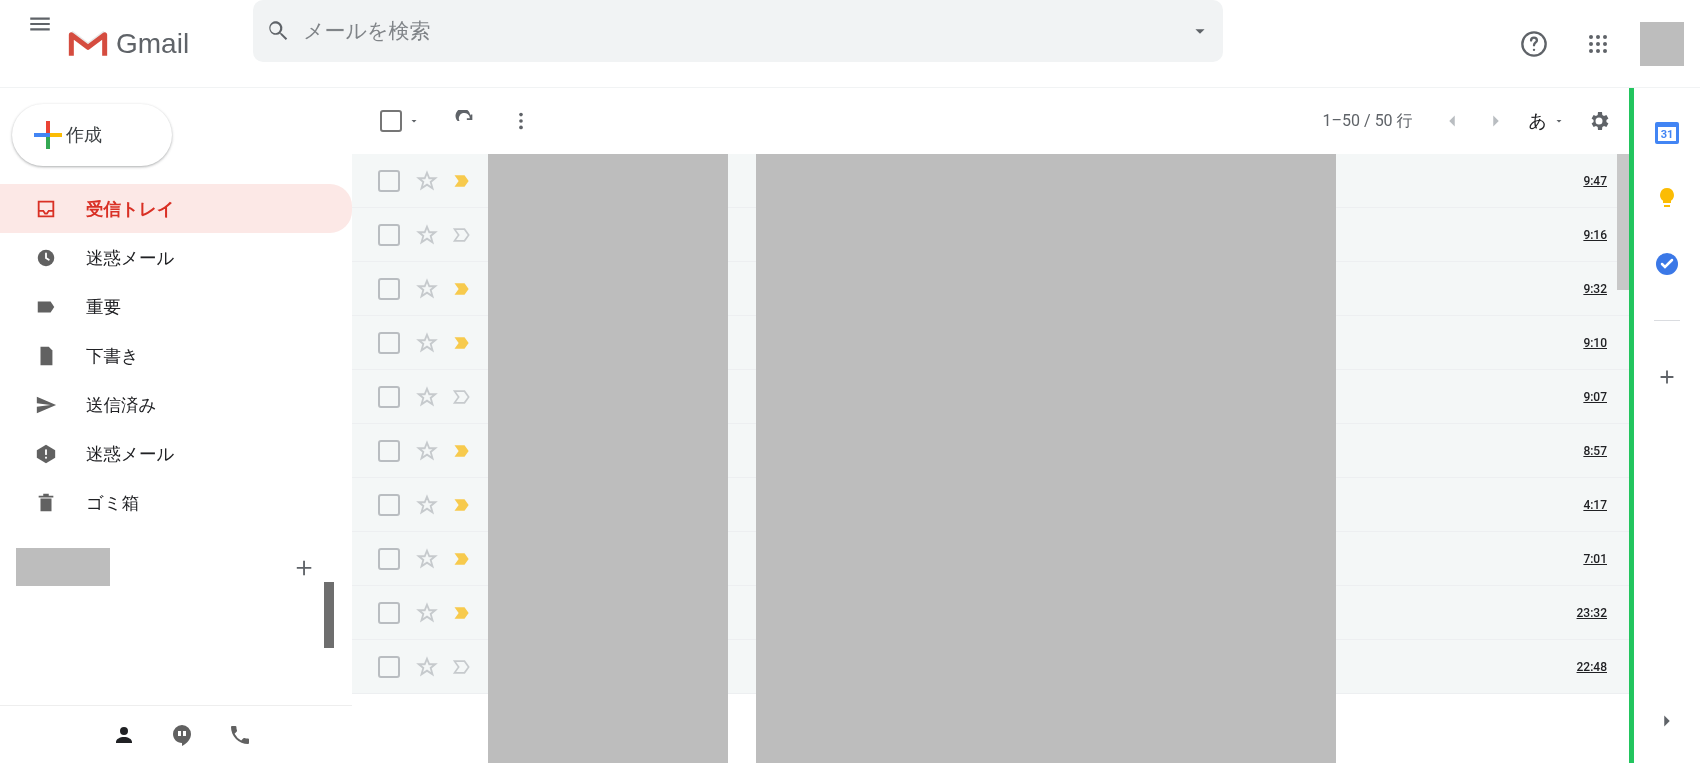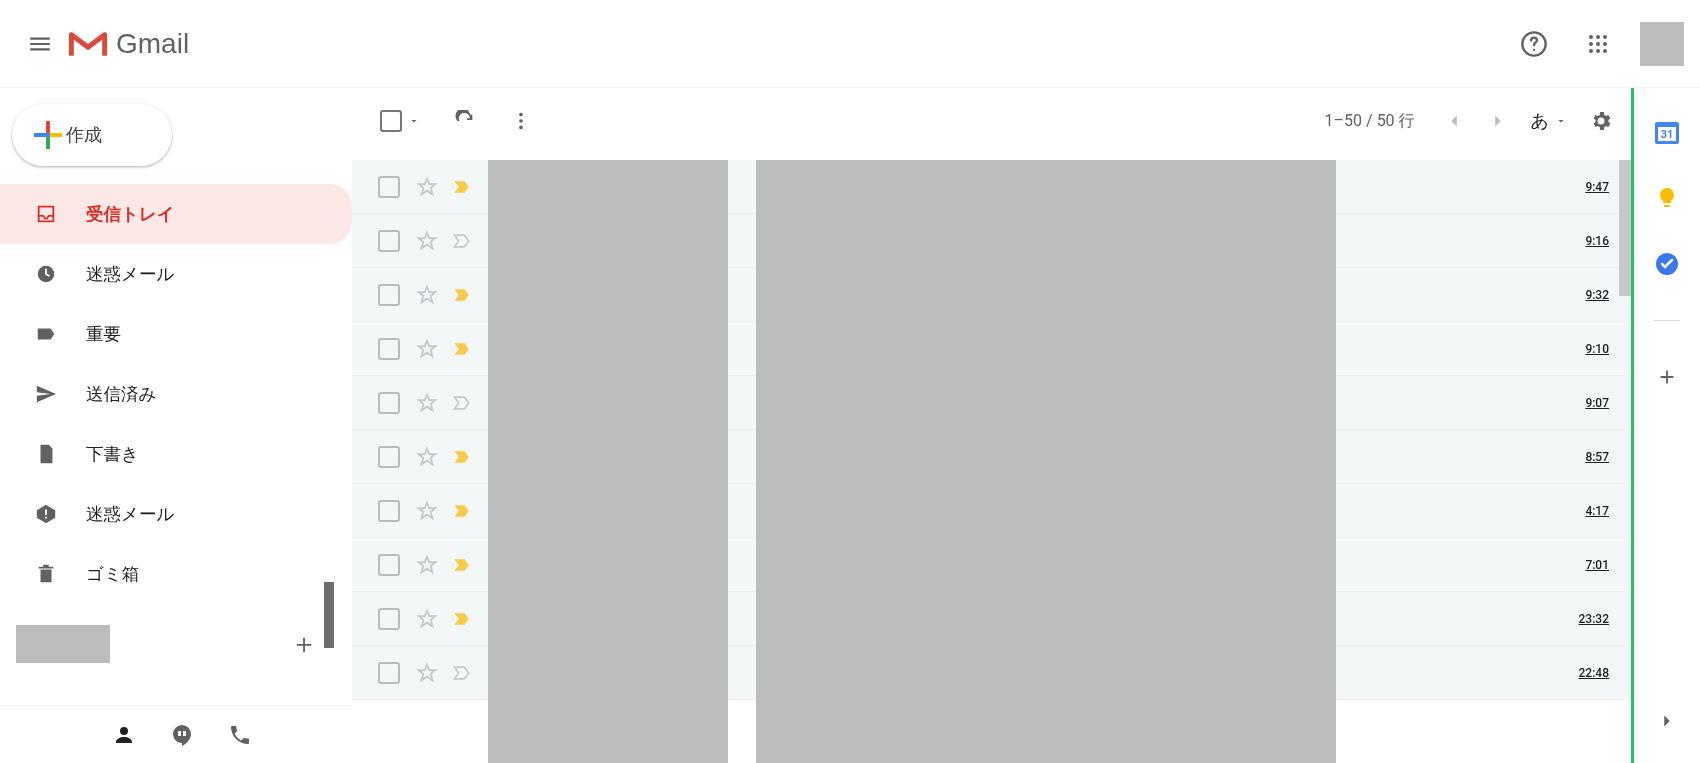--- a/index.html
+++ b/index.html
@@ -3,21 +3,21 @@
 <meta charset="utf-8">
 <style>
   * { box-sizing: border-box; margin: 0; padding: 0; }
   body {
     font-family: 'Google Sans', Roboto, Arial, sans-serif;
     width: 1700px; height: 763px;
     overflow: hidden; background: #fff; color: #202124;
   }
   
   .header {
-    height: 88px; display: flex; align-items: center;
+    height: 88px; display: flex; 
     padding: 0 16px; border-bottom: 1px solid #f1f3f4;
   }
   .menu-btn { width: 48px; height: 48px; display: flex; align-items: center; justify-content: center; cursor: pointer; }
   .logo-wrap { display: flex; align-items: center; gap: 8px; margin-left: 4px; margin-right: 64px; }
   .logo-text { font-size: 28px; color: #5f6368; font-family: 'Product Sans', Arial, sans-serif; }
   .search-bar {
     flex: 0 0 970px; height: 62px; background: #f1f3f4;
     border-radius: 10px; display: flex; align-items: center; padding: 0 12px;
   }
   .search-bar input {
@@ -38,21 +38,21 @@
     display: flex; flex-direction: column;
   }
   .compose-btn {
     margin: 4px 0 18px 12px; width: 160px; height: 62px;
     border-radius: 32px; background: #fff;
     box-shadow: 0 1px 3px rgba(60,64,67,.3), 0 1px 2px rgba(60,64,67,.15);
     display: flex; align-items: center; padding-left: 18px;
     cursor: pointer; font-size: 18px; color: #3c4043;
   }
   .nav-item {
-    height: 60px; display: flex; align-items: center;
+    height: 49px; display: flex; align-items: center;
     border-top-right-radius: 22px; border-bottom-right-radius: 22px;
     padding-left: 34px; gap: 28px; cursor: pointer; font-size: 17.5px; color: #202124;
   }
   .nav-item.active { background: #fce8e6; color: #d93025; font-weight: 600; }
   .nav-item.active svg { fill: #d93025; }
   .nav-icon { width: 24px; height: 24px; display: flex; align-items: center; justify-content: center; }
   .nav-icon svg { fill: #616161; }
 
   .label-section {
     margin-top: 18px; display: flex; align-items: center; justify-content: space-between;
@@ -63,21 +63,21 @@
 
   .sidebar-bottom {
     margin-top: auto; height: 58px; border-top: 1px solid #eee;
     display: flex; align-items: center; gap: 34px; padding-left: 112px;
   }
   .scroll-stub {
     position: absolute; left: 324px; top: 582px; width: 10px; height: 66px; background: #6e6e6e;
   }
 
   
-  .main { flex: 1; min-width: 0; display: flex; flex-direction: column; border-right: 3px solid #22c55e; gap: 6px; }
+  .main { flex: 1; min-width: 0; display: flex; flex-direction: column; border-right: 5px solid #22c55e; }
   .toolbar {
     height: 66px; display: flex; align-items: center; padding: 0 18px 0 28px;
     font-size: 16px; color: #5f6368;
   }
   .tb-group { display: flex; align-items: center; gap: 34px; }
   .tb-check { width: 22px; height: 22px; border: 2.5px solid #767676; border-radius: 3px; }
   .tb-right { margin-left: auto; display: flex; align-items: center; gap: 22px; }
   .pagination-text { color: #5f6368; font-size: 16px; margin-right: 6px; }
   .lang-wrap { display: flex; align-items: center; gap: 6px; color: #202124; font-size: 18px; font-weight: 500;}
 
@@ -125,20 +125,29 @@
   </div>
   <div class="logo-wrap">
     <svg width="40" height="30" viewBox="0 0 48 36">
       <path d="M4 4h40v28H4z" fill="#fff"></path>
       <path d="M4 4l20 15L44 4" fill="none" stroke="#E8E8E8" stroke-width="5"></path>
       <path d="M4 32V7l20 15L44 7v25" fill="none" stroke="#D54C3F" stroke-width="6" stroke-linejoin="round"></path>
     </svg>
     <span class="logo-text">Gmail</span>
   </div>
 
+  <div class="search-bar">
+    <svg width="26" height="26" viewBox="0 0 24 24" fill="#5f6368">
+        <path d="M15.5 14h-.79l-.28-.27a6.471 6.471 0 001.57-5.34C15.27 5.01 12.39 2.5 9.12 3.05 5.85 3.6 3.6 6.85 4.05 10.12c.45 3.27 3.32 5.79 6.62 5.33a6.5 6.5 0 003.24-1.25l.27.28v.79l5 4.99L20.49 19l-4.99-5zM9.5 14A4.5 4.5 0 1114 9.5 4.5 4.5 0 019.5 14z"></path>
+      </svg>
+    <input type="text" placeholder="メールを検索" style="">
+    <svg width="22" height="22" viewBox="0 0 24 24" fill="#5f6368">
+        <path d="M7 10l5 5 5-5z"></path>
+      </svg>
+  </div>
 
   <div class="header-right">
     <div class="icon-btn">
       <svg width="28" height="28" viewBox="0 0 24 24" fill="none" stroke="#5f6368" stroke-width="2">
           <circle cx="12" cy="12" r="10"></circle>
           <path d="M9.5 9a2.5 2.5 0 115 0c0 1.5-2.5 2-2.5 4" stroke-linecap="round"></path>
           <circle cx="12" cy="17" r="1" fill="#5f6368" stroke="none"></circle>
         </svg>
     </div>
     <div class="icon-btn">
@@ -195,32 +204,32 @@
           <span class="nav-icon" style="color:#616161">
             <svg width="22" height="22" viewBox="0 0 24 24">
               <path d="M3 6l14 0 4 6-4 6H3z" fill="currentColor"></path>
             </svg>
           </span>
           <span>重要</span>
         </div>
         <div class="nav-item">
           <span class="nav-icon" style="color:#616161">
             <svg width="22" height="22" viewBox="0 0 24 24">
-              <path d="M2 21l21-9L2 3v7l15 2-15 2z" fill="currentColor"></path>
-            </svg>
-          </span>
-          <span>送信済み</span>
+              <path d="M6 2h9l4 4v16H6z" fill="currentColor"></path>
+            </svg>
+          </span>
+          <span>下書き</span>
         </div>
         <div class="nav-item">
           <span class="nav-icon" style="color:#616161">
             <svg width="22" height="22" viewBox="0 0 24 24">
-              <path d="M6 2h9l4 4v16H6z" fill="currentColor"></path>
-            </svg>
-          </span>
-          <span>下書き</span>
+              <path d="M2 21l21-9L2 3v7l15 2-15 2z" fill="currentColor"></path>
+            </svg>
+          </span>
+          <span>送信済み</span>
         </div>
         <div class="nav-item">
           <span class="nav-icon" style="color:#616161">
             <svg width="22" height="22" viewBox="0 0 24 24">
               <path d="M12 2l10 6v8l-10 6L2 16V8z" fill="currentColor"></path>
               <rect x="11" y="7" width="2" height="6" fill="#fff"></rect>
               <rect x="11" y="15" width="2" height="2" fill="#fff"></rect>
             </svg>
           </span>
           <span>迷惑メール</span>

